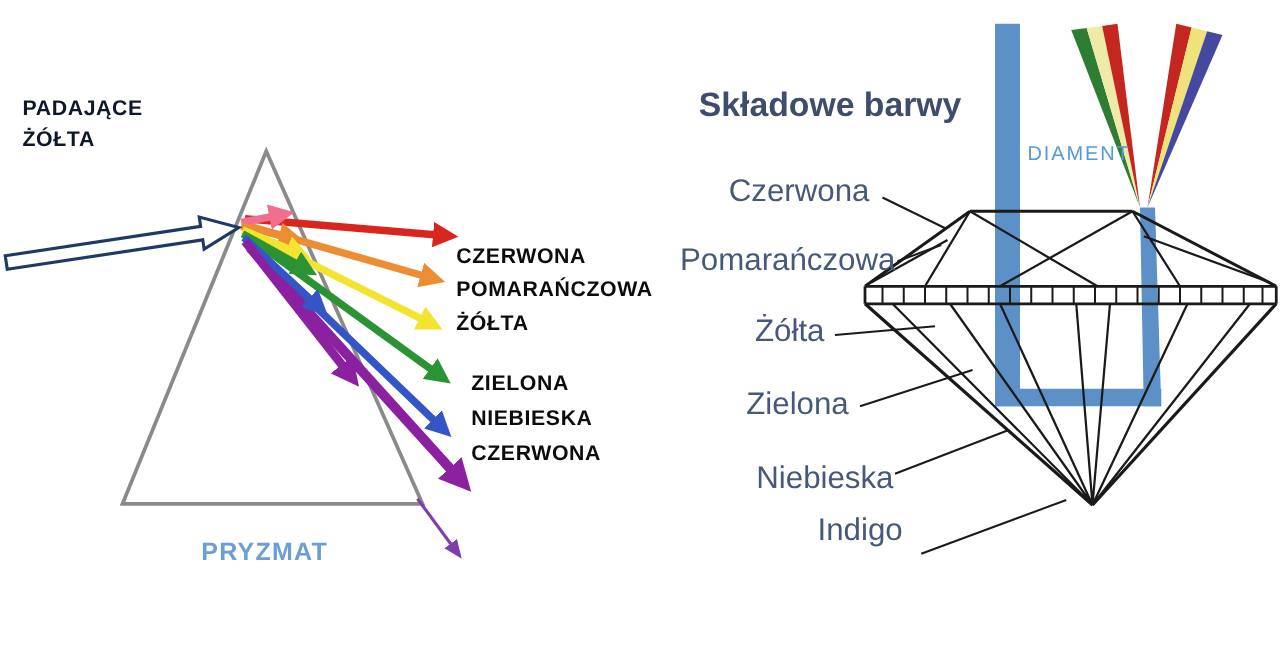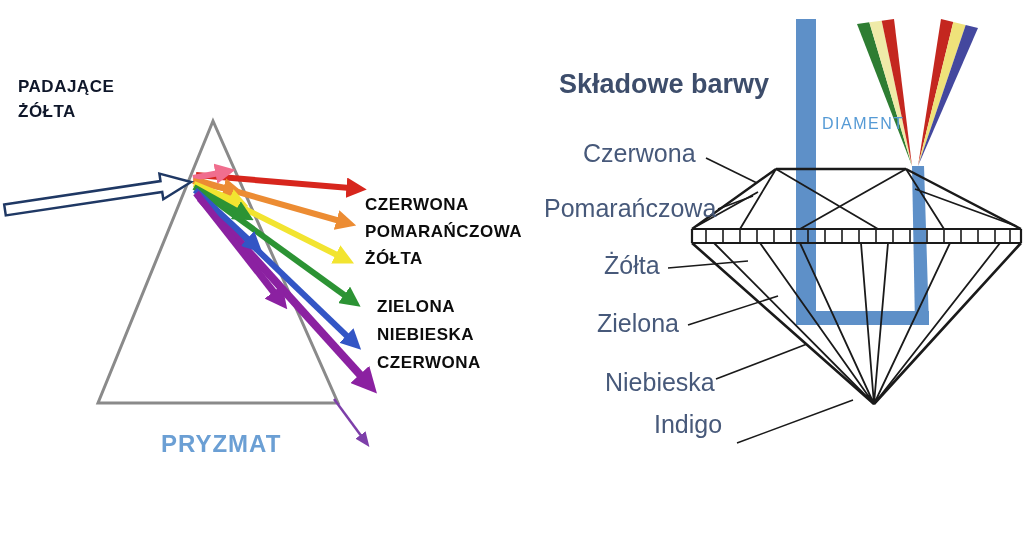--- a/index.html
+++ b/index.html
@@ -16,21 +16,21 @@
     position:relative;width:1024px;height:535px;overflow:hidden;background:#ffffff;
     font-family:"Liberation Sans", sans-serif;
   }
   .stage svg{position:absolute;left:0;top:0;}
   .lbl{position:absolute;white-space:nowrap;line-height:1.1;}
   .lbl-black{font-weight:bold;font-size:17px;color:#0c0c0c;letter-spacing:.5px;}
   .incident{
     position:absolute;left:18px;top:74px;width:148px;text-align:left;
     font-weight:bold;font-size:17px;color:#0f172a;letter-spacing:.5px;line-height:25px;
   }
-  .pryzmat{left:161px;top:431px;font-weight:bold;font-size:24px;color:var(--p-label_blue);letter-spacing:1px;}
+  .pryzmat{left:161px;top:431px;font-weight:bold;font-size:20px;color:var(--p-label_blue);letter-spacing:1px;}
   .heading{left:559px;top:70px;font-weight:bold;font-size:27px;color:var(--p-heading_slate);}
   .diament{left:822px;top:115px;font-weight:normal;font-size:16px;color:var(--p-diament_blue);letter-spacing:1.5px;}
   .lbl-slate{font-size:25px;color:var(--p-label_slate);}
 </style>
 </head>
 <body>
 
 <div class="stage">
 
   <svg width="1024" height="535" viewBox="0 0 1024 535">

